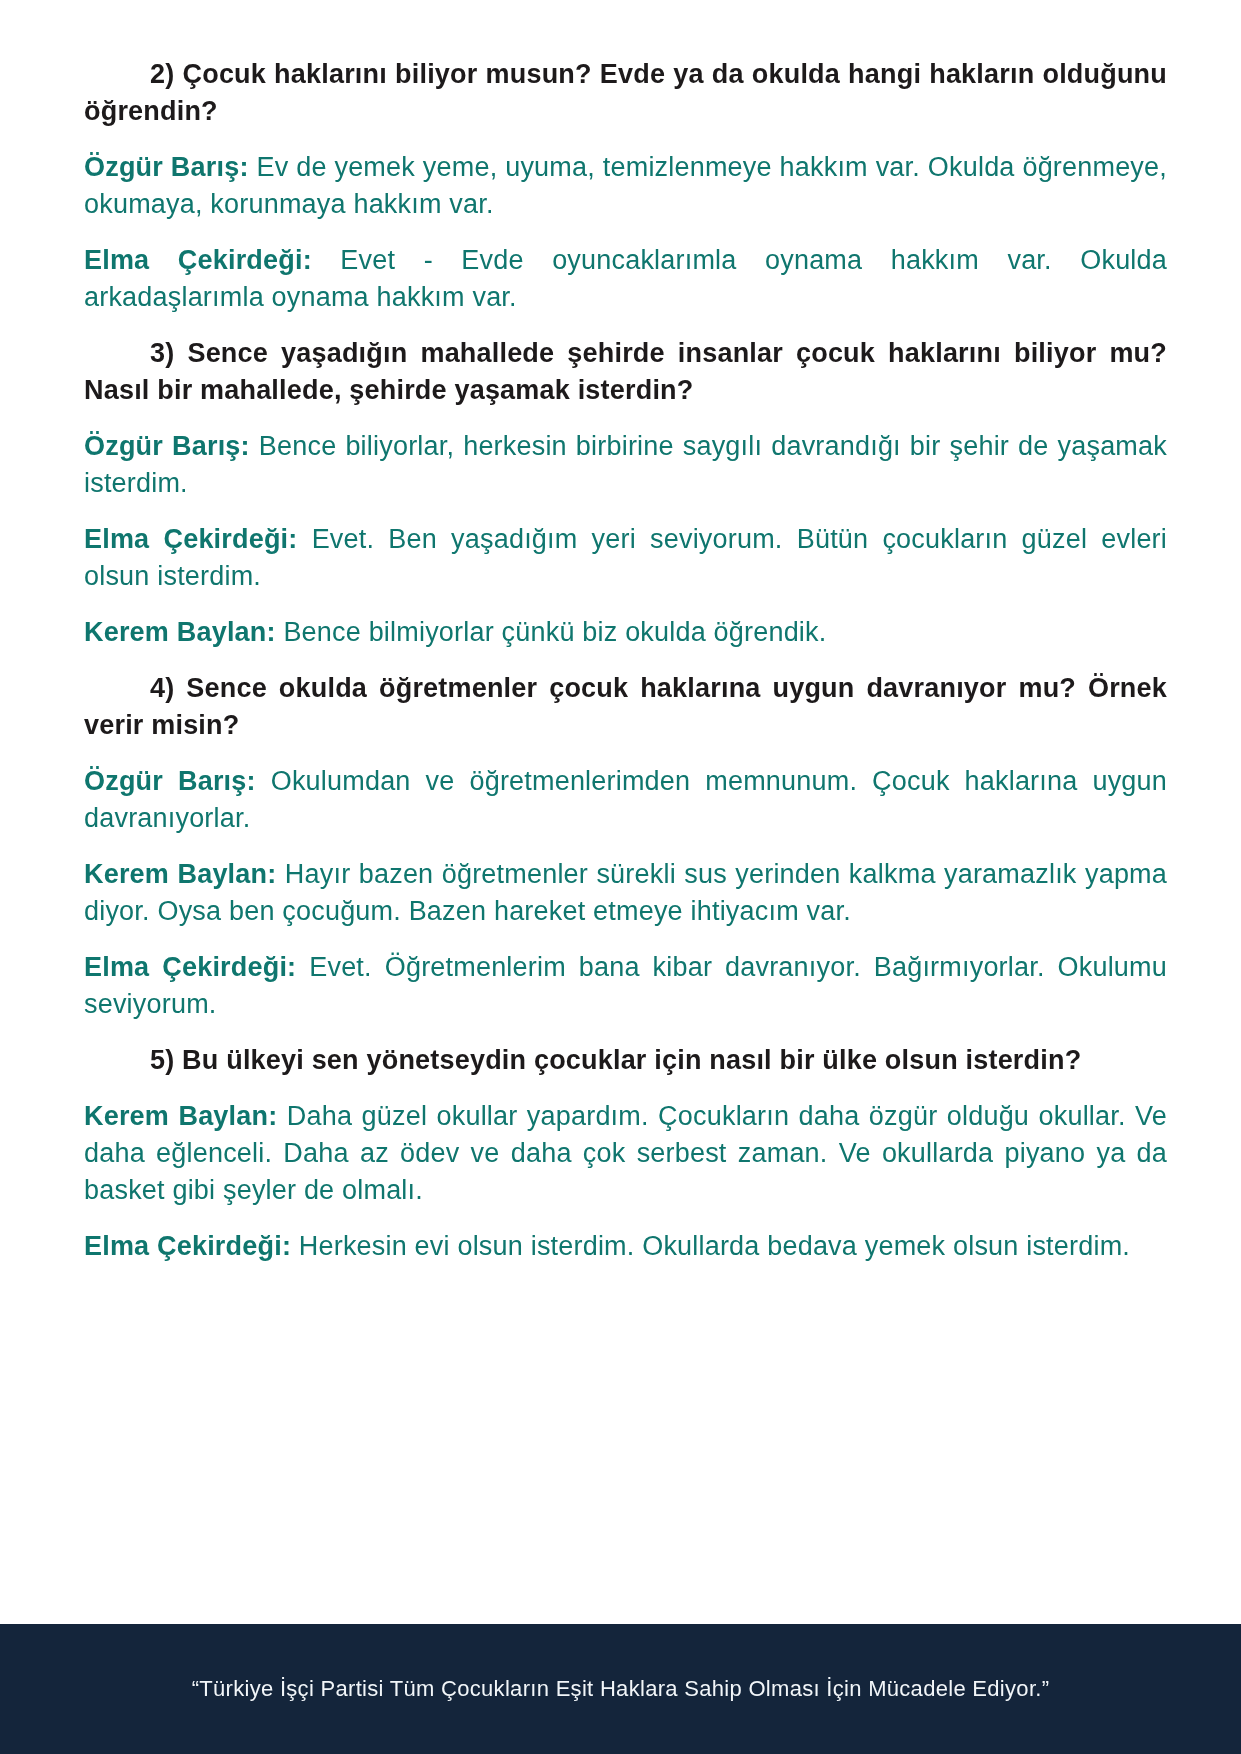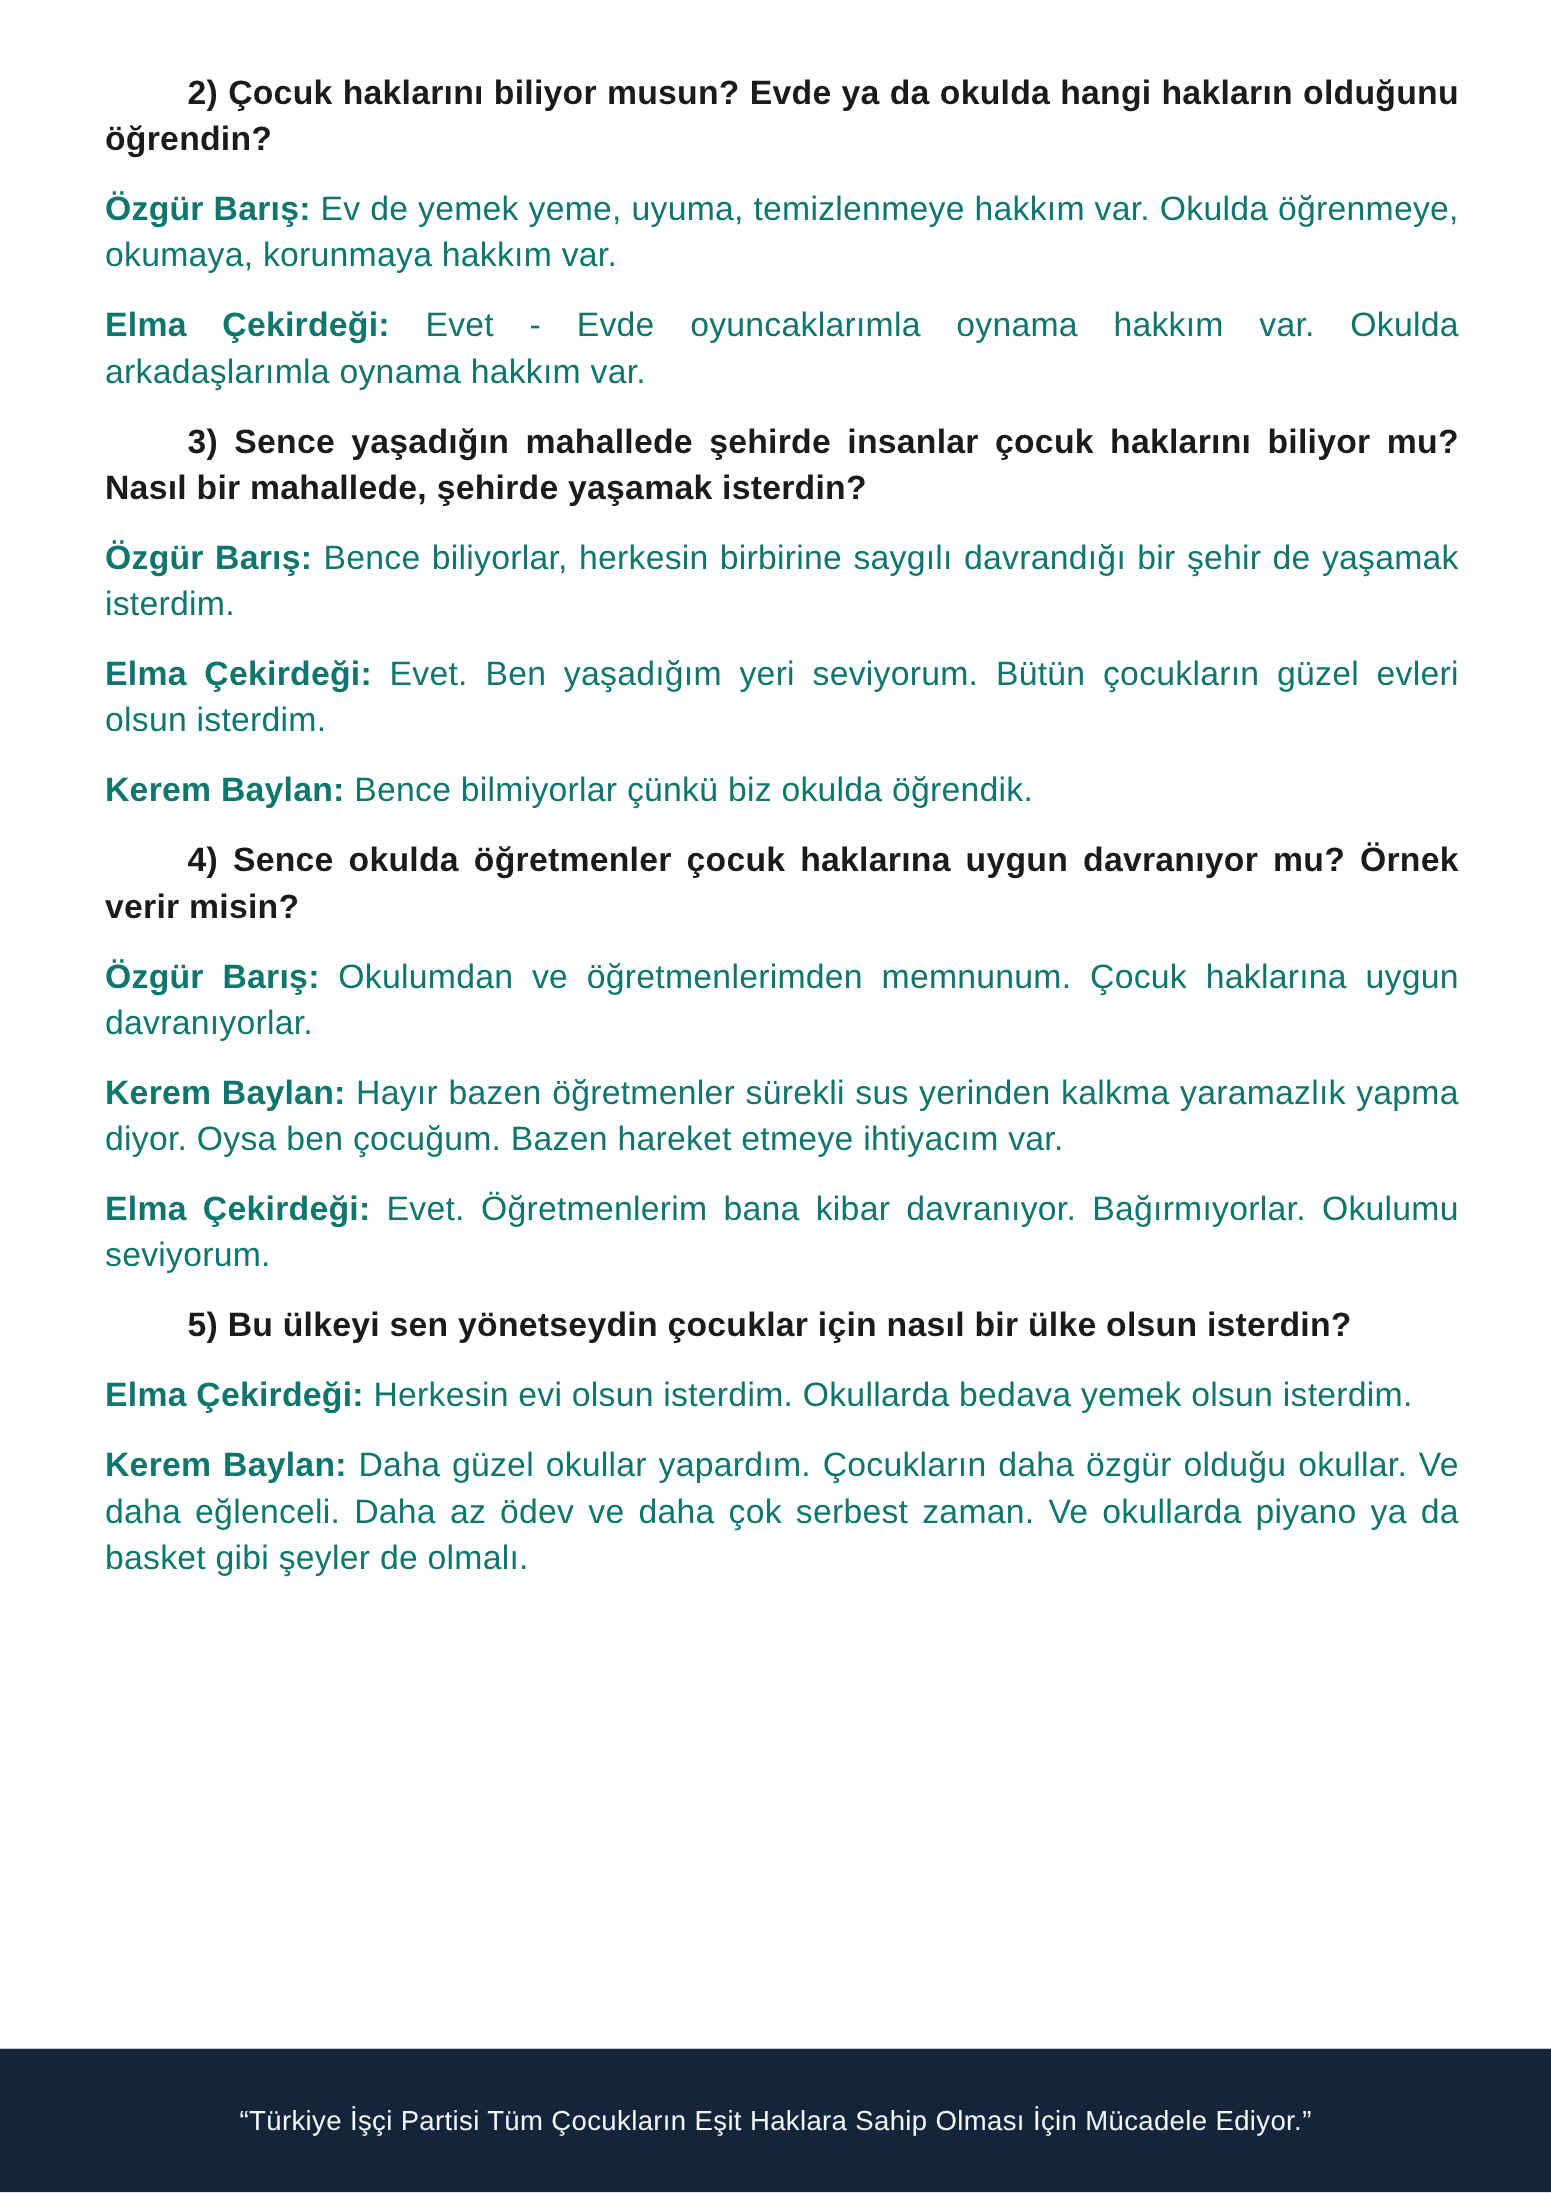--- a/index.html
+++ b/index.html
@@ -35,21 +35,21 @@
     color: #1d1a1b;
   }
   .content p.answer .speaker-name {
     font-weight: 700;
   }
   .footer {
     position: absolute;
     left: 0;
     right: 0;
     bottom: 0;
-    height: 115px;
+    height: 130px;
     background: #14253b;
     display: flex;
     align-items: center;
     justify-content: center;
   }
   .footer .slogan {
     color: #f2f6f9;
     font-size: 22px;
     line-height: 28px;
     text-align: center;
@@ -68,21 +68,21 @@
       <p class="answer"><span class="speaker-name">Elma Çekirdeği:</span><span> Evet - Evde oyuncaklarımla oynama hakkım var. Okulda arkadaşlarımla oynama hakkım var.</span></p>
       <p class="question">3) Sence yaşadığın mahallede şehirde insanlar çocuk haklarını biliyor mu? Nasıl bir mahallede, şehirde yaşamak isterdin?</p>
       <p class="answer"><span class="speaker-name">Özgür Barış:</span><span> Bence biliyorlar, herkesin birbirine saygılı davrandığı bir şehir de yaşamak isterdim.</span></p>
       <p class="answer"><span class="speaker-name">Elma Çekirdeği:</span><span> Evet. Ben yaşadığım yeri seviyorum. Bütün çocukların güzel evleri olsun isterdim.</span></p>
       <p class="answer"><span class="speaker-name">Kerem Baylan:</span><span> Bence bilmiyorlar çünkü biz okulda öğrendik.</span></p>
       <p class="question">4) Sence okulda öğretmenler çocuk haklarına uygun davranıyor mu? Örnek verir misin?</p>
       <p class="answer"><span class="speaker-name">Özgür Barış:</span><span> Okulumdan ve öğretmenlerimden memnunum. Çocuk haklarına uygun davranıyorlar.</span></p>
       <p class="answer"><span class="speaker-name">Kerem Baylan:</span><span> Hayır bazen öğretmenler sürekli sus yerinden kalkma yaramazlık yapma diyor. Oysa ben çocuğum. Bazen hareket etmeye ihtiyacım var.</span></p>
       <p class="answer"><span class="speaker-name">Elma Çekirdeği:</span><span> Evet. Öğretmenlerim bana kibar davranıyor. Bağırmıyorlar. Okulumu seviyorum.</span></p>
       <p class="question">5) Bu ülkeyi sen yönetseydin çocuklar için nasıl bir ülke olsun isterdin?</p>
+      <p class="answer"><span class="speaker-name">Kerem Baylan:</span><span> Daha güzel okullar yapardım. Çocukların daha özgür olduğu okullar. Ve daha eğlenceli. Daha az ödev ve daha çok serbest zaman. Ve okullarda piyano ya da basket gibi şeyler de olmalı.</span></p>
       <p class="answer"><span class="speaker-name">Elma Çekirdeği:</span><span> Herkesin evi olsun isterdim. Okullarda bedava yemek olsun isterdim.</span></p>
-      <p class="answer"><span class="speaker-name">Kerem Baylan:</span><span> Daha güzel okullar yapardım. Çocukların daha özgür olduğu okullar. Ve daha eğlenceli. Daha az ödev ve daha çok serbest zaman. Ve okullarda piyano ya da basket gibi şeyler de olmalı.</span></p>
     </div>
 
   <div class="footer">
     <div class="slogan">“Türkiye İşçi Partisi Tüm Çocukların Eşit Haklara Sahip Olması İçin Mücadele Ediyor.”</div>
   </div>
 
 </div>
 
 </body></html>

